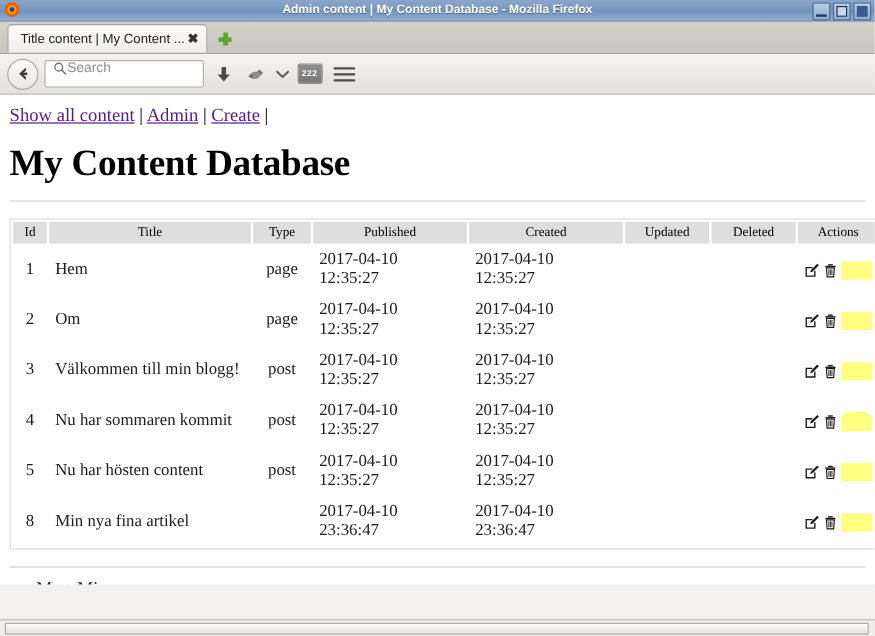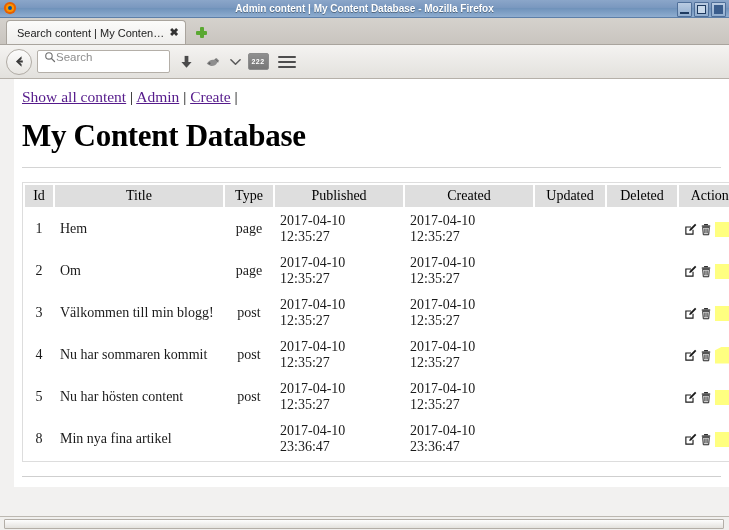--- a/index.html
+++ b/index.html
@@ -172,21 +172,20 @@
   .hamburger { width:18px; display:flex; flex-direction:column; gap:3px; }
   .hamburger i { display:block; height:2px; background:#4d4d4d; border-radius:1px;}
 
   
   #page {
     position: relative;
     height: 408px;
     background: #ffffff;
     overflow: hidden;
     box-sizing: border-box;
-    margin-left: 14px;
   }
   #page-inner { padding: 8px 8px 0 8px; }
 
   .navlinks {
     font-family: "Liberation Serif", serif;
     font-size: 15.5px;
     color: #000;
     margin: 0 0 6px 0;
     line-height: 20px;
   }
@@ -219,21 +218,21 @@
     border-spacing: 2px;
     border: 1px solid #dddddd;
     font-family: "Liberation Serif", serif;
     font-size: 14px;
     background: #fff;
     table-layout: fixed;
   }
   table.content-table th {
     background: #dedede;
     font-weight: normal;
-    font-size: 14px;
+    font-size: 11px;
     padding: 3px 4px;
     text-align: center;
     color: #000;
     white-space: nowrap;
   }
   table.content-table td {
     padding: 4px 5px;
     vertical-align: middle;
     color: #1a1a1a;
     line-height: 16px;
@@ -310,21 +309,21 @@
           <i></i>
         </div>
       <div class="winbtn close">
           <i></i>
         </div>
     </div>
   </div>
 
   <div id="tabstrip">
     <div class="tab">
-      <span class="tab-label">Search content | My Content ...</span>
+      <span class="tab-label">Title content | My Content ...</span>
       <span class="tab-close">✖</span>
     </div>
     <div class="newtab">
       <span class="plus"></span>
     </div>
   </div>
 
   <div id="navbar">
 
     <div class="backbtn">

